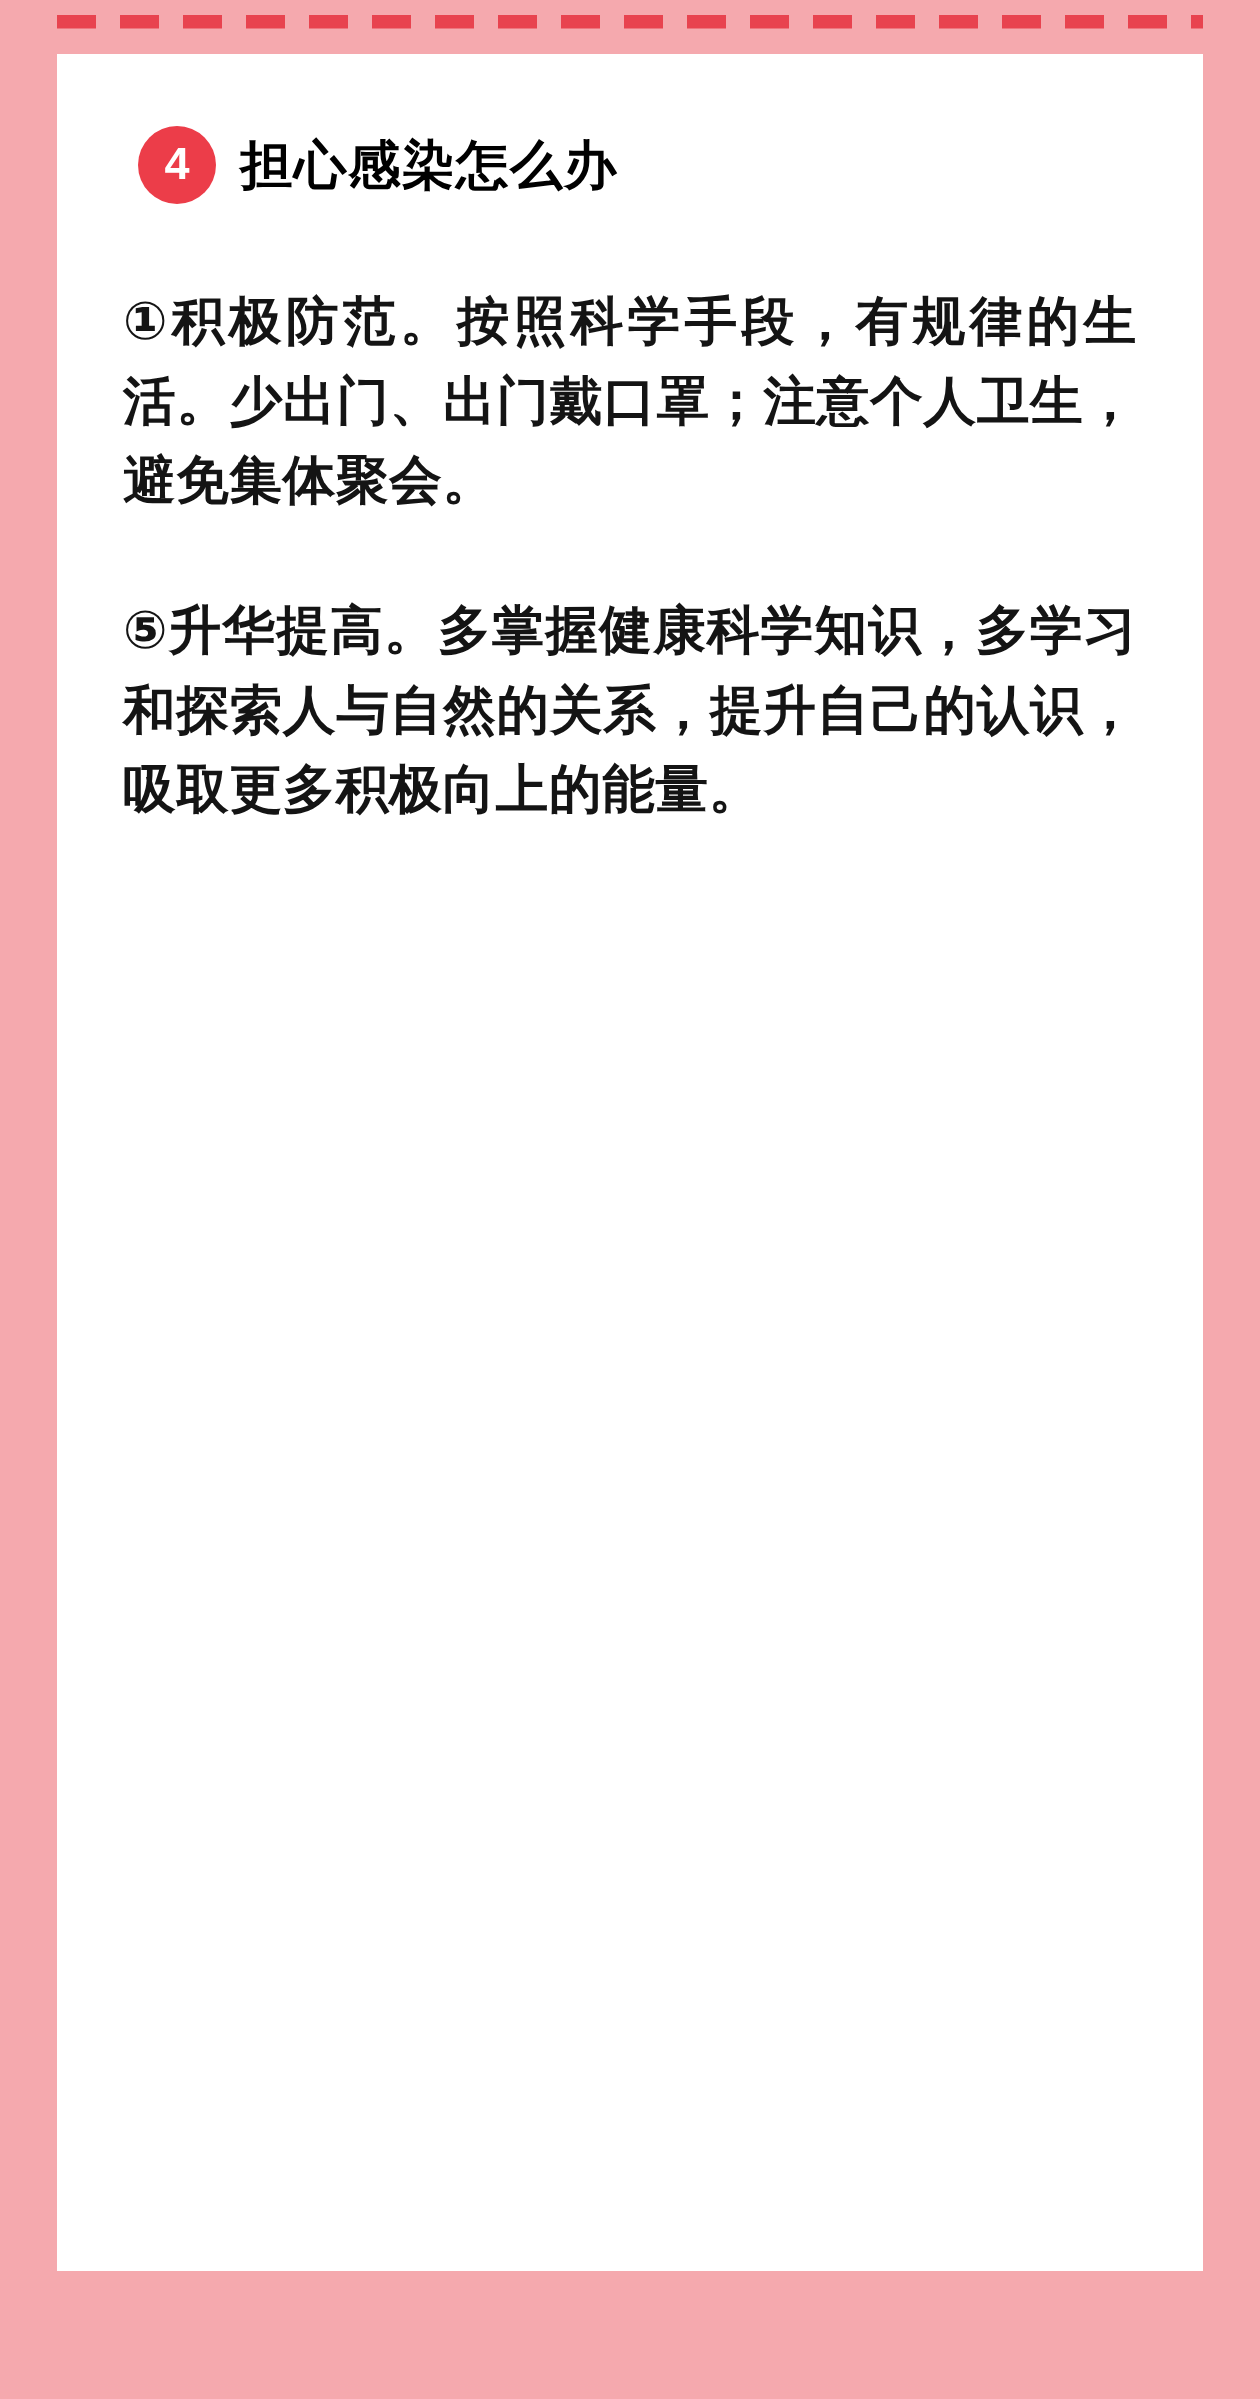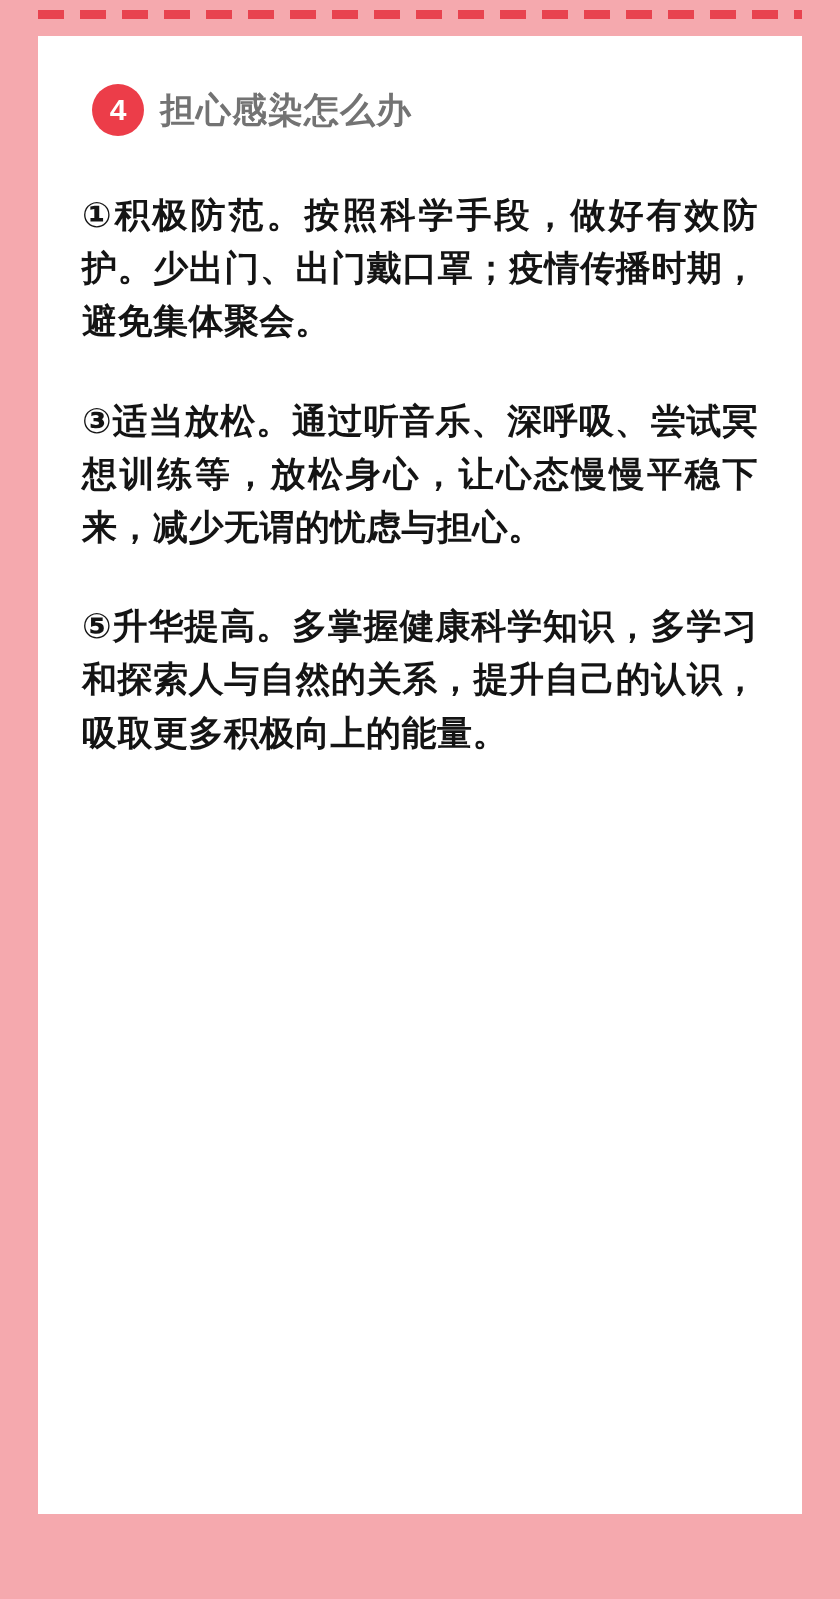--- a/index.html
+++ b/index.html
@@ -58,21 +58,21 @@
     color: #ffffff;
     font-size: 30px;
     line-height: 52px;
     text-align: center;
     font-weight: bold;
     flex: 0 0 auto;
   }
   .heading-title {
     margin-left: 16px;
     font-size: 35px;
-    color: #737373;
+    color: #000000;
     font-weight: bold;
     letter-spacing: 1px;
   }
   .body {
     margin-top: 52px;
   }
   .para {
     font-size: 35px;
     line-height: 1.52;
     color: #141414;
@@ -94,19 +94,18 @@
   <div class="dashed-top"></div>
 
   <div class="card">
 
     <div class="heading">
       <div class="badge">4</div>
       <div class="heading-title">担心感染怎么办</div>
     </div>
 
     <div class="body">
-      <p class="para">①积极防范。按照科学手段，做好有效防护。少出门、出门戴口罩；疫情传播时期，避免集体聚会。</p>
-      <p class="para">③适当放松。通过听音乐、深呼吸、尝试冥想训练等，放松身心，让心态慢慢平稳下来，减少无谓的忧虑与担心。</p>
+      <p class="para">①积极防范。按照科学手段，有规律的生活。少出门、出门戴口罩；注意个人卫生，避免集体聚会。</p>
       <p class="para">⑤升华提高。多掌握健康科学知识，多学习和探索人与自然的关系，提升自己的认识，吸取更多积极向上的能量。</p>
     </div>
 
   </div>
 </div>
 
 </body></html>

